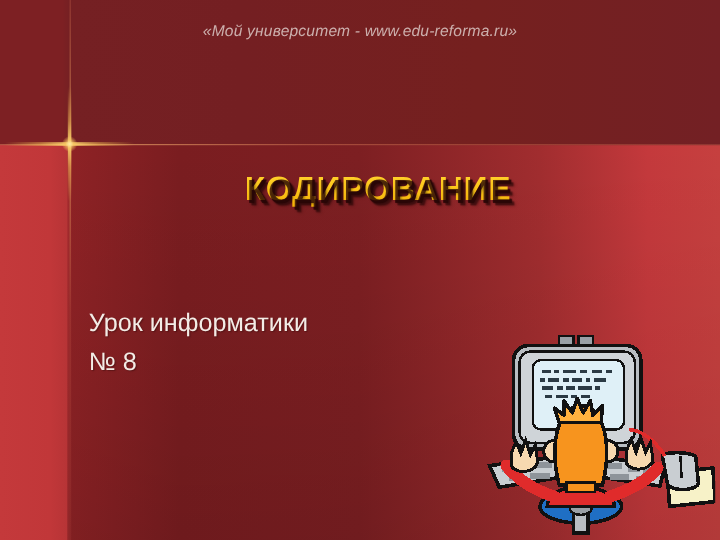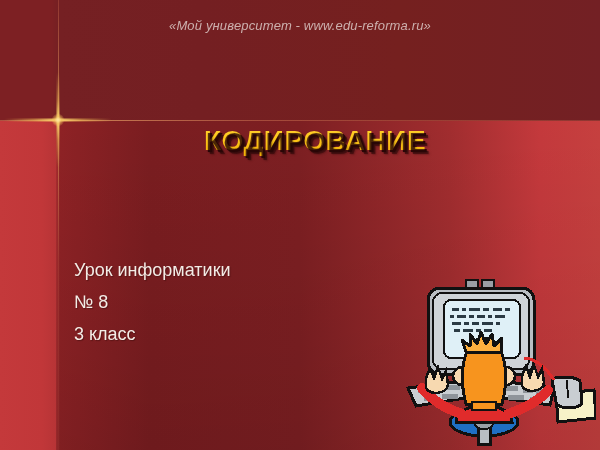--- a/index.html
+++ b/index.html
@@ -132,42 +132,42 @@
     letter-spacing: 0.15px;
     color: #d8c3c0;
     opacity: 0.88;
     white-space: nowrap;
     font-style: italic;
   }
 
   
   .title {
     position: absolute;
-    left: 60px; top: 119px;
+    left: 60px; top: 136px;
     width: 510px;
     text-align: center;
     font-size: 28px;
     font-weight: bold;
     line-height: 43px;
     letter-spacing: 0.5px;
     color: #ffcf18;
     background: linear-gradient(to bottom, #ffd83a 0%, #ffc71a 48%, #f0a800 100%);
     -webkit-background-clip: text;
     background-clip: text;
     -webkit-text-fill-color: transparent;
     text-shadow: 2px 2px 0 rgba(40,6,6,0.75), 3px 3px 2px rgba(0,0,0,0.35);
     filter: drop-shadow(2px 2px 0 rgba(45,8,8,0.8));
   }
   .title .line { display: block; }
 
   
   .body-text {
     position: absolute;
     left: 74px; top: 254px;
-    font-size: 18px;
+    font-size: 21px;
     line-height: 32px;
     color: #f3ece6;
     text-shadow: 1px 1px 1px rgba(50,10,10,0.45);
   }
   .body-text .line { display: block; white-space: nowrap; }
 
   
   .illo {
     position: absolute;
     left: 404px; top: 272px;
@@ -196,21 +196,20 @@
 
   <div class="credit">«Мой университет - www.edu-reforma.ru»</div>
 
   <div class="title">
     <span class="line">КОДИРОВАНИЕ</span>
   </div>
 
   <div class="body-text">
     <span class="line">Урок информатики</span>
     <span class="line">№ 8</span>
-    <span class="line">3 класс</span>
   </div>
 
   <div class="illo">
     <svg viewBox="0 0 192 178" xmlns="http://www.w3.org/2000/svg" shape-rendering="crispEdges">
       <g>
 
         <rect x="62" y="8" width="12" height="8" fill="#9aa0a6" stroke="#111" stroke-width="2"></rect>
         <rect x="78" y="8" width="12" height="8" fill="#9aa0a6" stroke="#111" stroke-width="2"></rect>
 
         <rect x="24" y="16" width="106" height="86" rx="12" fill="#b9bec3" stroke="#111" stroke-width="3"></rect>

